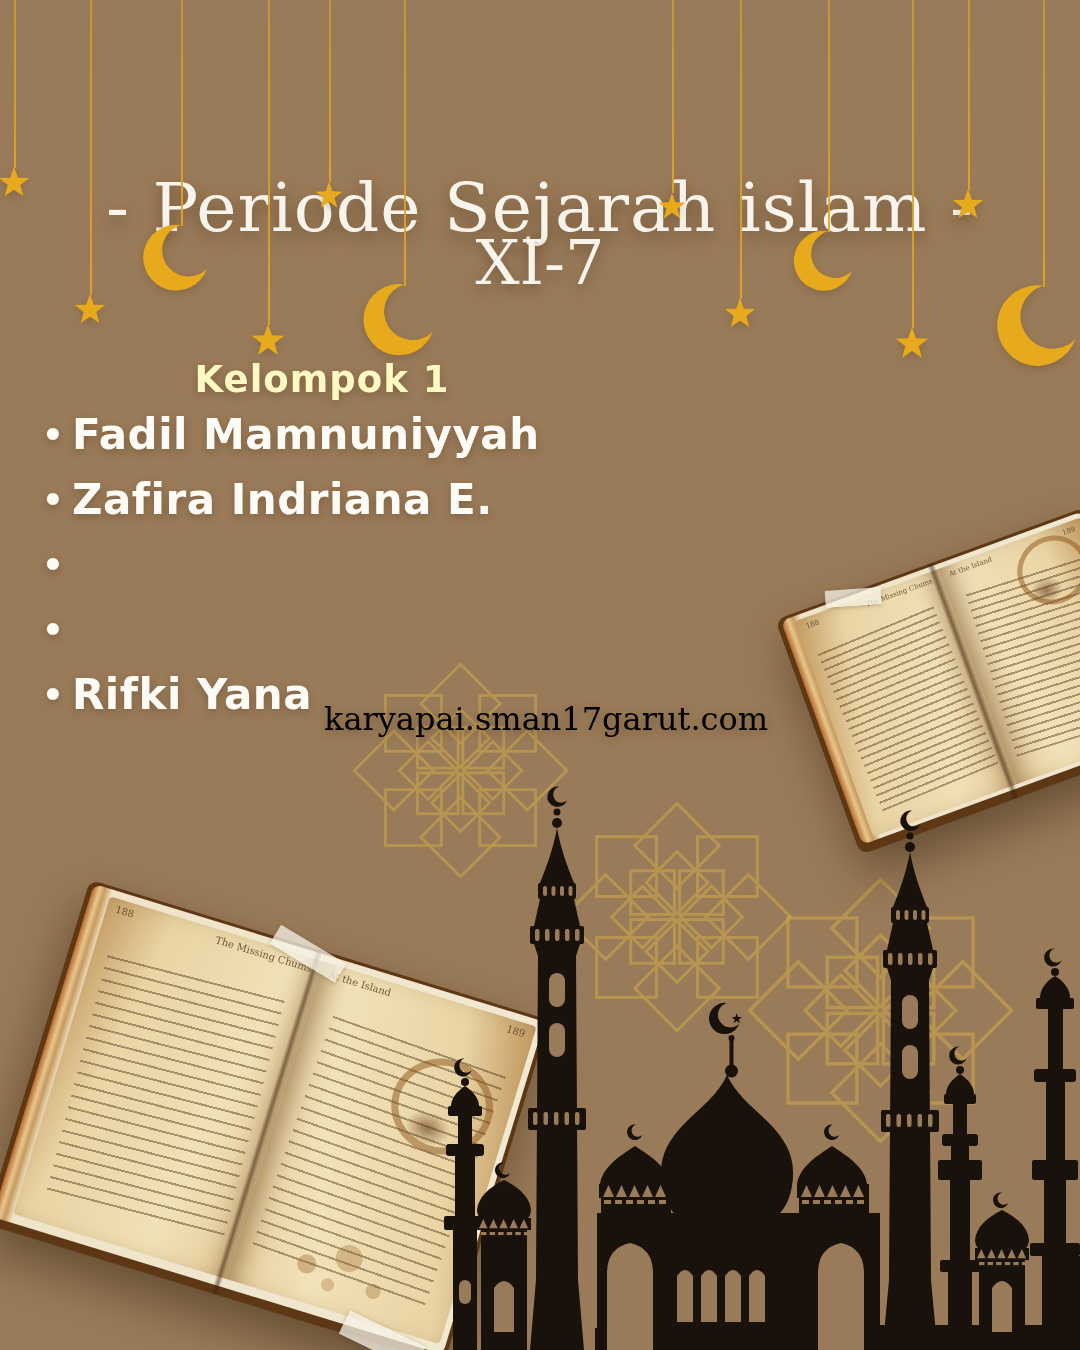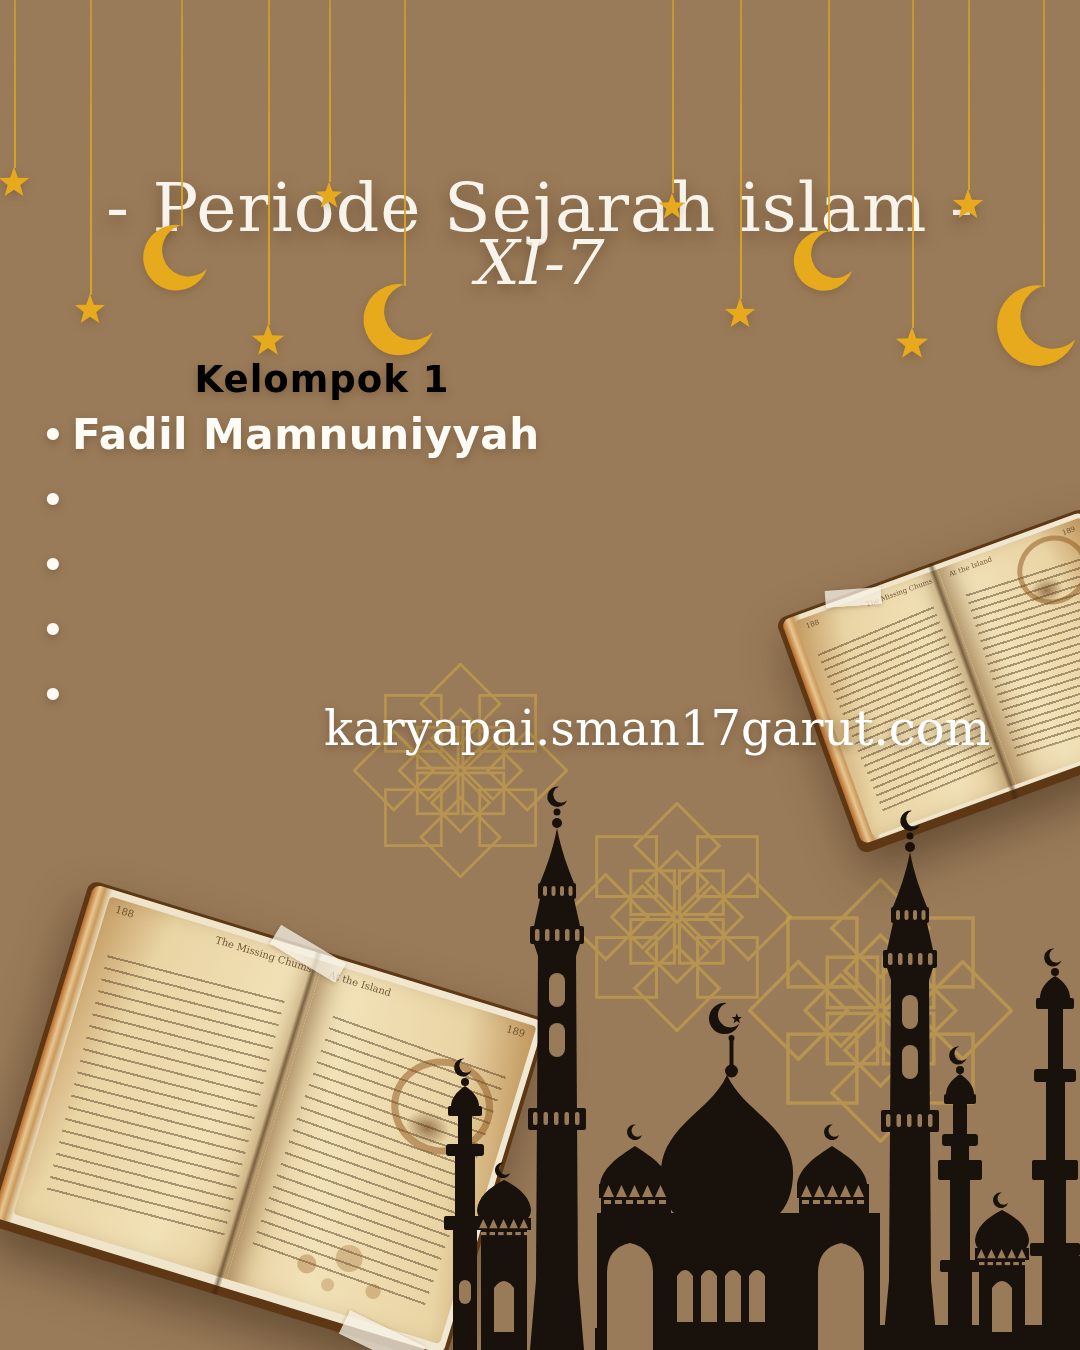--- a/index.html
+++ b/index.html
@@ -19,39 +19,38 @@
   .title{
     position:absolute;top:122px;left:0;width:100%;text-align:center;
     font-family:"DejaVu Serif",serif;font-size:68px;font-weight:normal;
     color:#f8f4ec;letter-spacing:1px;
     text-shadow:0 6px 16px rgba(74,48,22,.55);
   }
   .subtitle{
     position:absolute;top:226px;left:0;width:100%;text-align:center;
     font-family:"DejaVu Serif",serif;font-size:62px;color:#f8f4ec;
     text-shadow:0 5px 14px rgba(74,48,22,.5);
-    font-style:italic;
   }
   .group-heading{
     position:absolute;top:358px;left:42px;width:560px;text-align:center;
-    font-size:37px;font-weight:bold;color:#000000;letter-spacing:1px;
+    font-size:37px;font-weight:bold;color:#fef9c3;letter-spacing:1px;
     text-shadow:0 3px 8px rgba(74,48,22,.35);
   }
   .members{
     position:absolute;left:42px;top:402px;margin:0;padding:0;list-style:none;
   }
   .members li{
     display:flex;align-items:center;height:65px;
     font-size:42px;font-weight:bold;color:#fdfbf6;letter-spacing:.5px;
     text-shadow:0 3px 8px rgba(74,48,22,.35);
   }
   .members .bullet{font-size:34px;width:30px;}
   .watermark{
     position:absolute;left:324px;top:700px;z-index:7;
-    font-family:"DejaVu Serif",serif;font-size:48px;color:#ffffff;
+    font-family:"DejaVu Serif",serif;font-size:32px;color:#000000;
     text-shadow:0 3px 10px rgba(74,48,22,.45);
   }
 
   
   .string{position:absolute;top:0;width:2px;background:linear-gradient(#c9992f,#e2a81f);opacity:.9;}
   .glyph{position:absolute;fill:#e7aa1d;filter:drop-shadow(0 3px 4px rgba(80,50,15,.25));}
 
   
   .mandala{position:absolute;color:#c9a44a;opacity:.62;}
 
@@ -448,27 +447,29 @@
     <h1 class="title">- Periode Sejarah islam -</h1>
     <div class="subtitle">XI-7</div>
     <div class="group-heading">Kelompok 1</div>
     <ul class="members">
       <li>
         <span class="bullet">•</span>
         <span>Fadil Mamnuniyyah</span>
         </li>
       <li>
         <span class="bullet">•</span>
+        <span>Zafira Indriana E.</span>
         </li>
       <li>
         <span class="bullet">•</span>
         </li>
       <li>
         <span class="bullet">•</span>
         </li>
       <li>
         <span class="bullet">•</span>
+        <span>Rifki Yana</span>
         </li>
     </ul>
   </div>
   <div class="watermark">karyapai.sman17garut.com</div>
 
 </div>
 
 </body></html>

